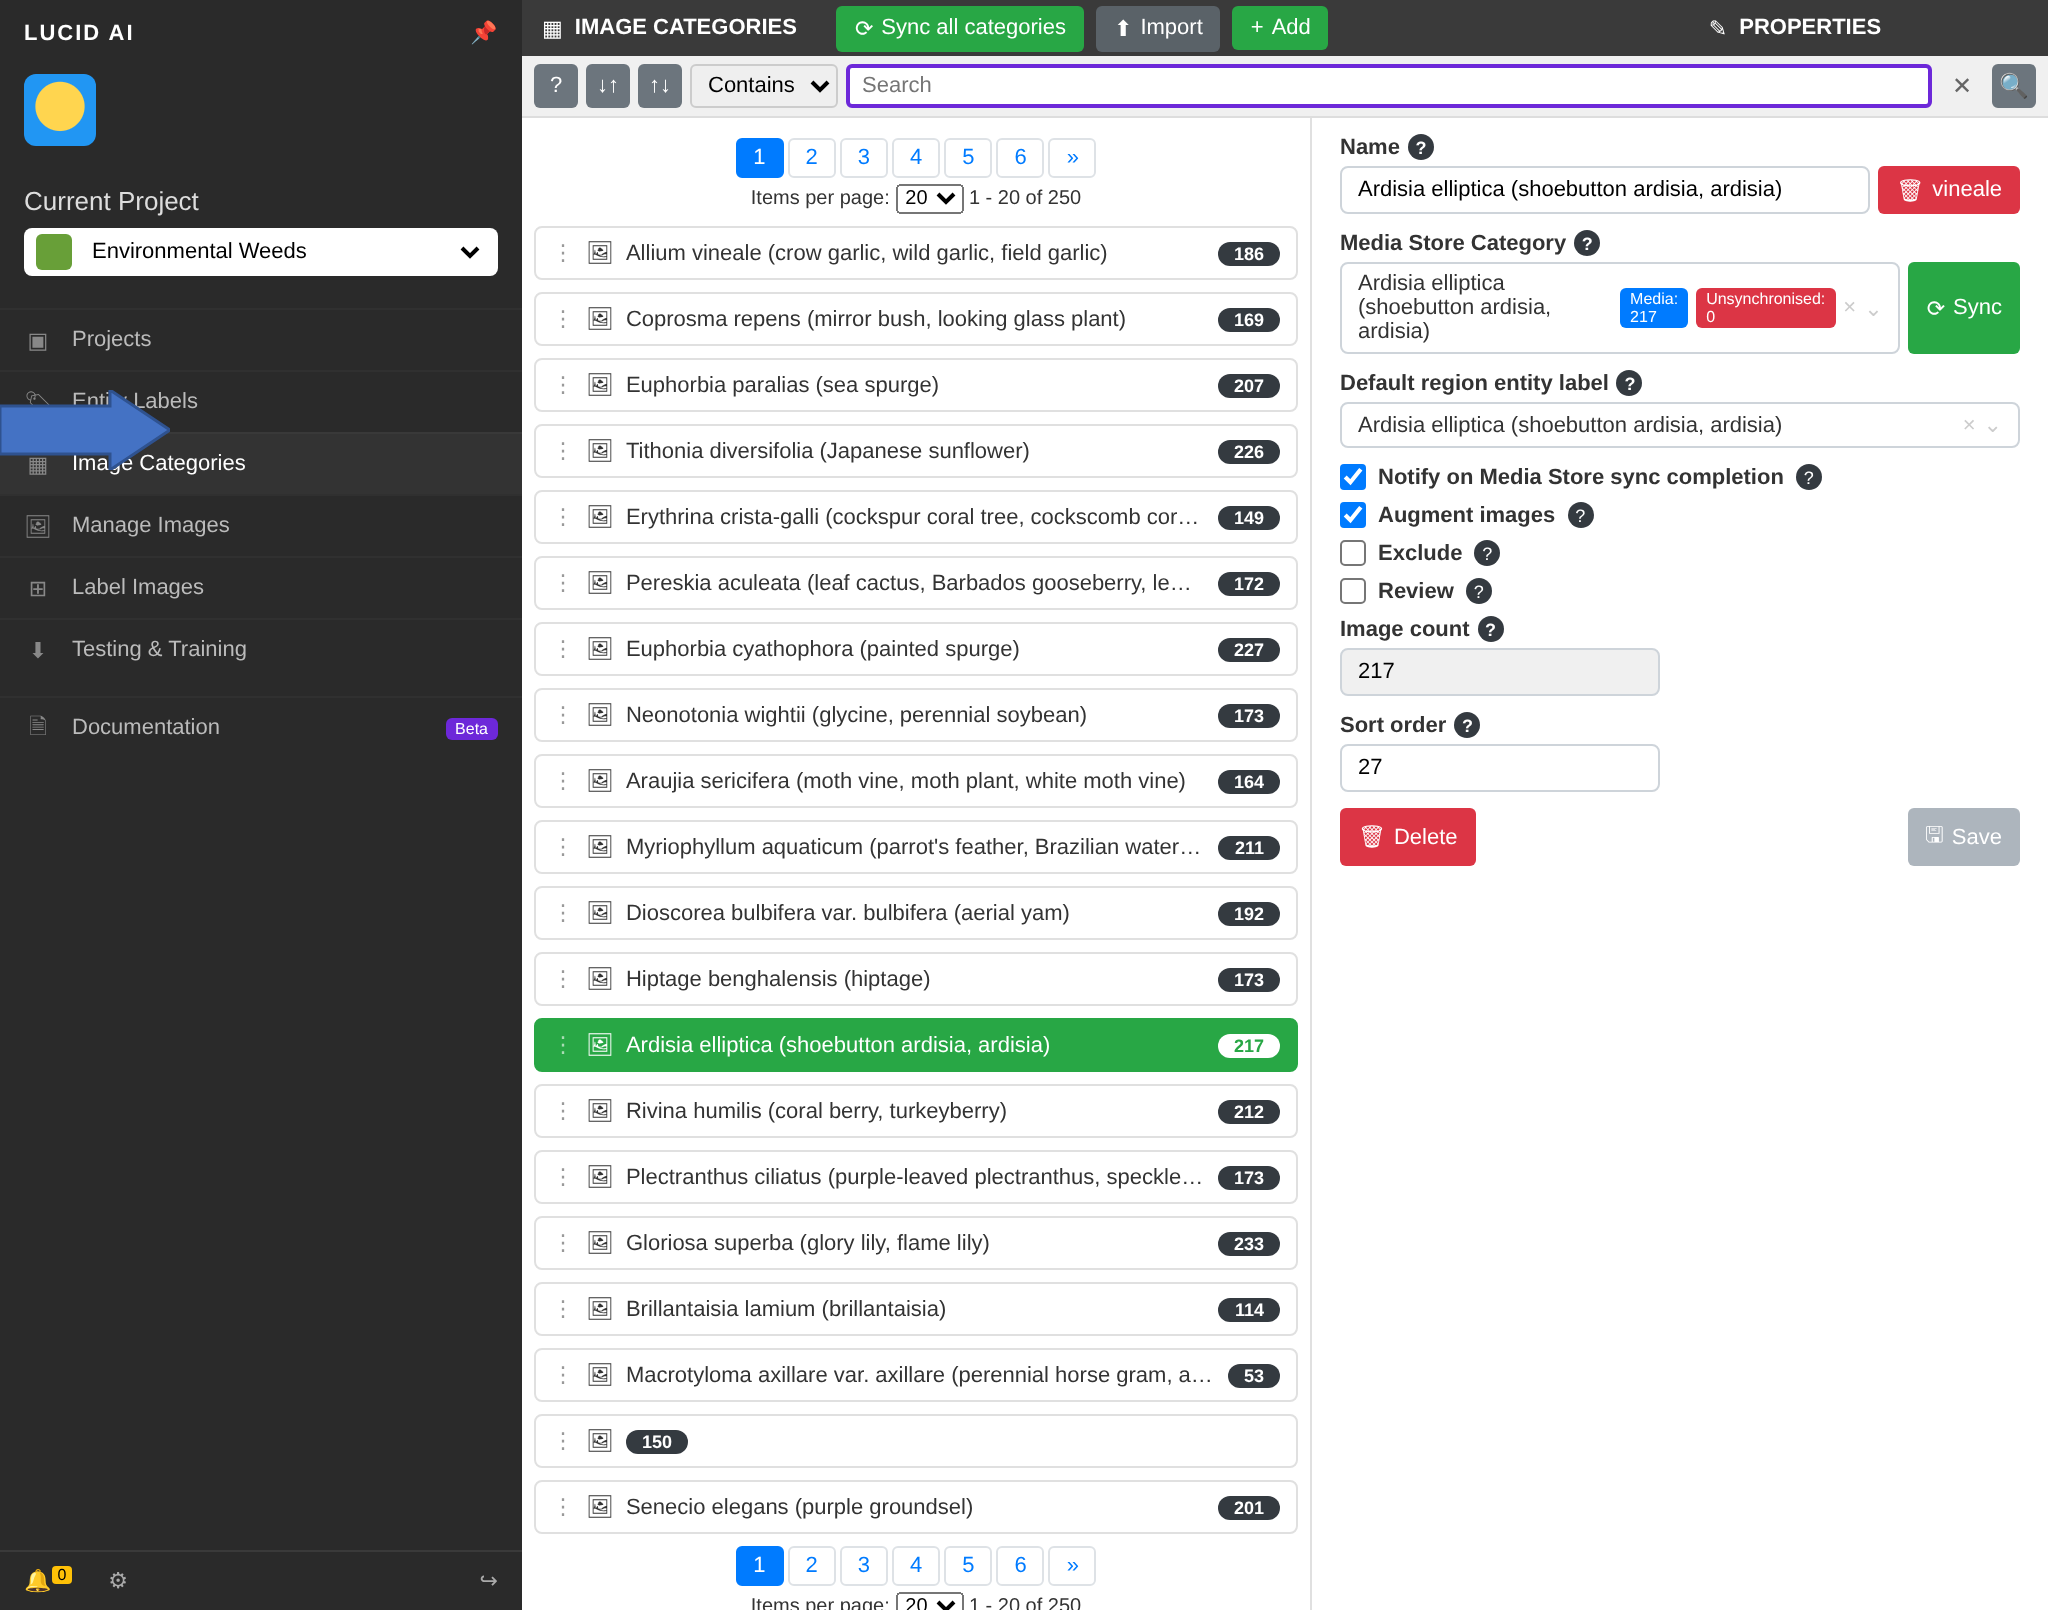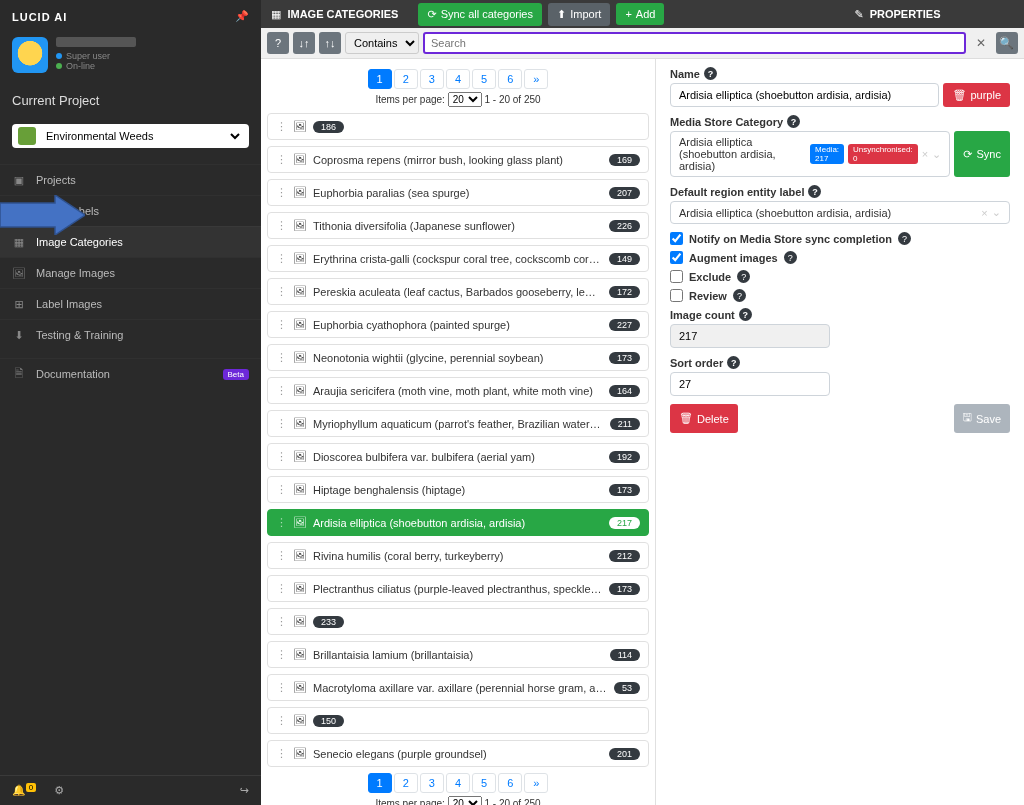--- a/index.html
+++ b/index.html
@@ -13,21 +13,21 @@
 .sidebar-header { padding: 10px 12px; display: flex; justify-content: space-between; align-items: center; }
 .brand { font-weight: 600; letter-spacing: 1px; font-size: 11px; color: #fff; }
 .pin { color: #aaa; }
 .user-row { display: flex; gap: 8px; padding: 4px 12px 10px; align-items: flex-start; }
 .user-avatar { width: 36px; height: 36px; background: radial-gradient(circle at 50% 45%, #ffd54f 45%, #2196f3 47%); border-radius: 6px; }
 .user-info { flex: 1; }
 .user-name { height: 10px; background: #555; border-radius: 2px; width: 80px; margin-bottom: 4px; }
 .user-status { font-size: 9px; color: #888; display: flex; align-items: center; gap: 4px; }
 .dot { width: 6px; height: 6px; border-radius: 50%; background: #4caf50; display: inline-block; }
 .dot.blue { background: #2196f3; }
-.section-title { padding: 10px 12px 16px; font-size: 13px; color: #ddd; }
+.section-title { padding: 10px 12px 6px; font-size: 13px; color: #ddd; }
 .project-select { margin: 0 12px 8px; display: flex; align-items: center; background: #fff; border-radius: 4px; padding: 3px 6px; gap: 6px; color: #333; }
 .project-select select { border: none; flex: 1; font-size: 11px; background: transparent; }
 .proj-icon { width: 18px; height: 18px; background: #689f38; border-radius: 3px; }
 .nav-item { display: flex; align-items: center; gap: 10px; padding: 8px 12px; color: #bbb; border-top: 1px solid rgba(255,255,255,0.03); cursor: pointer; }
 .nav-item.active { background: #333; color: #fff; }
 .nav-icon { width: 14px; height: 14px; display: flex; align-items: center; justify-content: center; color: #888; }
 .nav-sep { height: 8px; }
 .beta { background: #6d28d9; color: #fff; font-size: 8px; padding: 1px 5px; border-radius: 3px; margin-left: auto; }
 .sidebar-footer { margin-top: auto; display: flex; padding: 8px 12px; gap: 18px; border-top: 1px solid #3a3a3a; color: #aaa; align-items: center; }
 .bell-badge { background: #ffc107; color: #000; font-size: 8px; padding: 0 3px; border-radius: 2px; position: relative; top: -4px; }
@@ -58,21 +58,21 @@
 .pg { border: 1px solid #dee2e6; padding: 3px 8px; font-size: 11px; color: #007bff; background: #fff; border-radius: 3px; cursor: pointer; }
 .pg.active { background: #007bff; color: #fff; border-color: #007bff; }
 .pager-info { font-size: 10px; color: #333; margin-top: 3px; }
 .pager-info select { font-size: 10px; }
 .list-item { display: flex; align-items: center; border: 1px solid #e0e0e0; border-radius: 4px; padding: 6px 8px; margin-bottom: 6px; font-size: 11px; cursor: pointer; gap: 6px; }
 .list-item.selected { background: #28a745; color: #fff; border-color: #28a745; }
 .li-handle { color: #999; cursor: grab; }
 .list-item.selected .li-handle { color: rgba(255,255,255,0.6); }
 .li-icon { font-size: 11px; }
 .li-text { flex: 1; overflow: hidden; text-overflow: ellipsis; white-space: nowrap; }
-.li-badge { background: #343a40; color: #fff; border-radius: 10px; padding: 1px 8px; font-size: 9px; font-weight: 400; }
+.li-badge { background: #343a40; color: #fff; border-radius: 10px; padding: 1px 8px; font-size: 9px; font-weight: 700; }
 .list-item.selected .li-badge { background: #fff; color: #28a745; }
 
 .props-pane { flex: 1; padding: 8px 14px; overflow-y: auto; font-size: 11px; }
 .form-row { margin-bottom: 8px; }
 .form-label { font-weight: 600; font-size: 11px; margin-bottom: 3px; display: flex; align-items: center; gap: 4px; }
 .q { background: #343a40; color: #fff; border-radius: 50%; width: 13px; height: 13px; display: inline-flex; align-items: center; justify-content: center; font-size: 9px; }
 .form-input-row { display: flex; gap: 4px; }
 .form-input { flex: 1; padding: 5px 8px; border: 1px solid #ced4da; border-radius: 4px; font-size: 11px; }
 .form-input.ro { background: #f0f0f0; }
 .select-wrap { flex: 1; border: 1px solid #ced4da; border-radius: 4px; padding: 4px 8px; display: flex; align-items: center; gap: 4px; background: #fff; }
@@ -93,31 +93,20 @@
 
 <div class="app">
 
   <aside class="sidebar">
     <div class="sidebar-header">
       <span class="brand">LUCID AI</span>
       <span class="pin">📌</span>
     </div>
     <div class="user-row">
       <div class="user-avatar"></div>
-      <div class="user-info">
-        <div class="user-name"></div>
-        <div class="user-status">
-            <span class="dot blue"></span>
-            <span>Super user</span>
-          </div>
-        <div class="user-status">
-            <span class="dot"></span>
-            <span>On-line</span>
-          </div>
-      </div>
     </div>
     <div class="section-title">Current Project</div>
     <div class="project-select">
       <div class="proj-icon"></div>
       <select><option>Environmental Weeds</option></select>
     </div>
     <div class="nav-sep"></div>
     <div class="nav-item">
         <span class="nav-icon">▣</span>
         <span>Projects</span>
@@ -202,20 +191,21 @@
               <span class="pg">5</span>
               <span class="pg">6</span>
               <span class="pg">»</span>
             </div>
           <div class="pager-info"><span>Items per page:</span> <select><option>20</option></select> <span>1 - 20 of 250</span></div>
         </div>
         <div id="cat-list">
             <div class="list-item">
               <span class="li-handle">⋮</span>
               <span class="li-icon">🖼</span>
+              <span class="li-text">Allium vineale (crow garlic, wild garlic, field garlic)</span>
               <span class="li-badge">186</span>
             </div>
             <div class="list-item">
               <span class="li-handle">⋮</span>
               <span class="li-icon">🖼</span>
               <span class="li-text">Coprosma repens (mirror bush, looking glass plant)</span>
               <span class="li-badge">169</span>
             </div>
             <div class="list-item">
               <span class="li-handle">⋮</span>
@@ -291,20 +281,21 @@
             </div>
             <div class="list-item">
               <span class="li-handle">⋮</span>
               <span class="li-icon">🖼</span>
               <span class="li-text">Plectranthus ciliatus (purple-leaved plectranthus, speckled spur flower)</span>
               <span class="li-badge">173</span>
             </div>
             <div class="list-item">
               <span class="li-handle">⋮</span>
               <span class="li-icon">🖼</span>
+              <span class="li-text">Gloriosa superba (glory lily, flame lily)</span>
               <span class="li-badge">233</span>
             </div>
             <div class="list-item">
               <span class="li-handle">⋮</span>
               <span class="li-icon">🖼</span>
               <span class="li-text">Brillantaisia lamium (brillantaisia)</span>
               <span class="li-badge">114</span>
             </div>
             <div class="list-item">
               <span class="li-handle">⋮</span>
@@ -341,21 +332,21 @@
       <div class="props-pane">
         <div class="form-row">
           <div class="form-label">
               <span>Name</span>
               <span class="q">?</span>
             </div>
           <div class="form-input-row">
             <input class="form-input" value="Ardisia elliptica (shoebutton ardisia, ardisia)" style="">
             <button class="btn btn-danger">
                 <span>🗑</span>
-                <span>purple</span>
+                <span>vineale</span>
               </button>
           </div>
         </div>
         <div class="form-row">
           <div class="form-label">
               <span>Media Store Category</span>
               <span class="q">?</span>
             </div>
           <div class="form-input-row">
             <div class="select-wrap">

